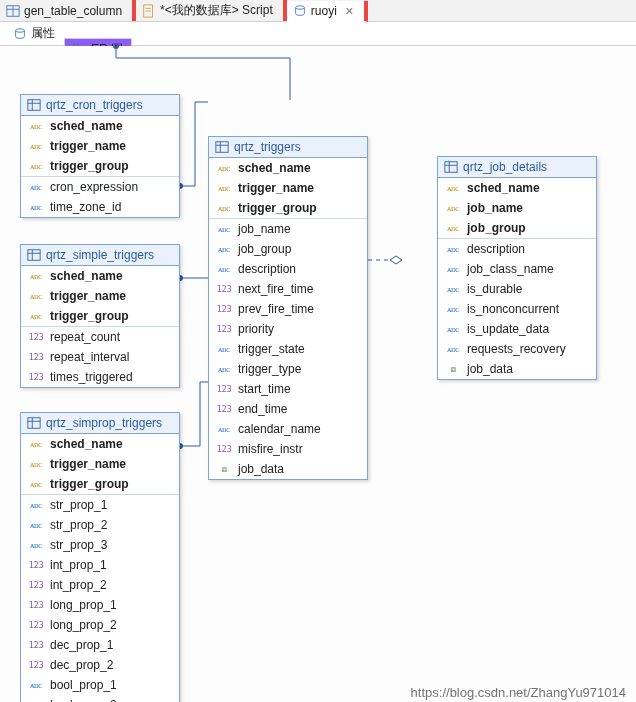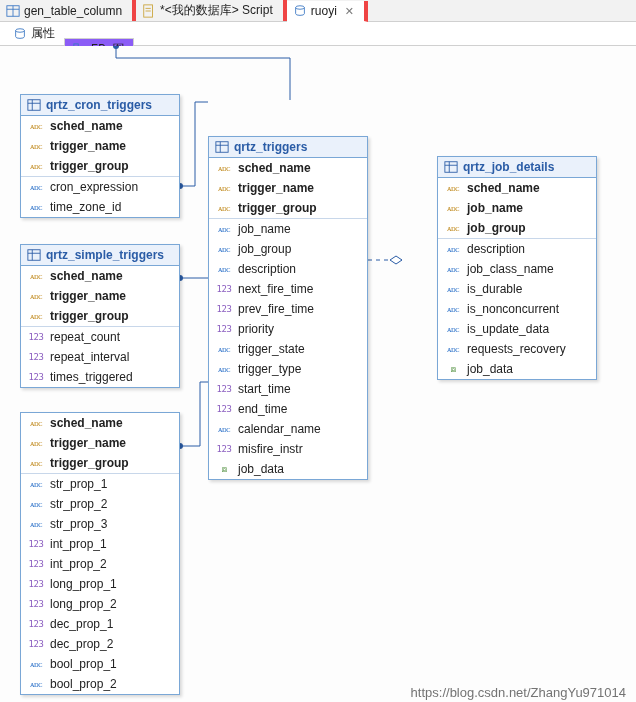--- a/index.html
+++ b/index.html
@@ -45,21 +45,20 @@
     border-bottom: 1px solid #d0d0d0;
     padding-left: 4px;
   }
   .view-tab {
     display: flex;
     align-items: center;
     gap: 4px;
     padding: 0 8px;
     border: 1px solid transparent;
     cursor: pointer;
-    font-family: Liberation Mono, monospace;
   }
   .view-tab.active {
     border: 1px solid #d0d0d0;
     border-bottom: 1px solid #fff;
     background: #8b5cf6;
     position: relative;
     top: 16px;
   }
   
   .canvas {
@@ -76,21 +75,21 @@
     box-shadow: 2px 2px 3px rgba(0,0,0,0.15);
   }
   .entity-hdr {
     background: #eaf1fb;
     border-bottom: 1px solid #7aa7d6;
     padding: 3px 6px;
     display: flex;
     align-items: center;
     gap: 5px;
     color: #2a5ca6;
-    font-weight: bold;
+    font-weight: normal;
   }
   .col-row {
     display: flex;
     align-items: center;
     gap: 5px;
     padding: 2px 6px;
     line-height: 16px;
     white-space: nowrap;
     overflow: hidden;
   }
@@ -240,20 +239,28 @@
       <div class="col-row">
         <span class="typ typ-num">123</span>
         <span class="colname">repeat_interval</span>
       </div>
       <div class="col-row">
         <span class="typ typ-num">123</span>
         <span class="colname">times_triggered</span>
       </div>
     </div>
     <div class="entity" style="left: 20px; top: 366px;">
+      <div class="entity-hdr">
+        <svg class="ic" viewBox="0 0 16 16">
+          <rect x="1" y="2" width="14" height="12" fill="none" stroke="#2a5ca6"></rect>
+          <line x1="1" y1="6" x2="15" y2="6" stroke="#2a5ca6"></line>
+          <line x1="6" y1="2" x2="6" y2="14" stroke="#2a5ca6"></line>
+        </svg>
+        <span>qrtz_simprop_triggers</span>
+      </div>
       <div class="col-row pk">
         <span class="typ typ-abc key">ᴀᴅᴄ</span>
         <span class="colname">sched_name</span>
       </div>
       <div class="col-row pk">
         <span class="typ typ-abc key">ᴀᴅᴄ</span>
         <span class="colname">trigger_name</span>
       </div>
       <div class="col-row pk">
         <span class="typ typ-abc key">ᴀᴅᴄ</span>

